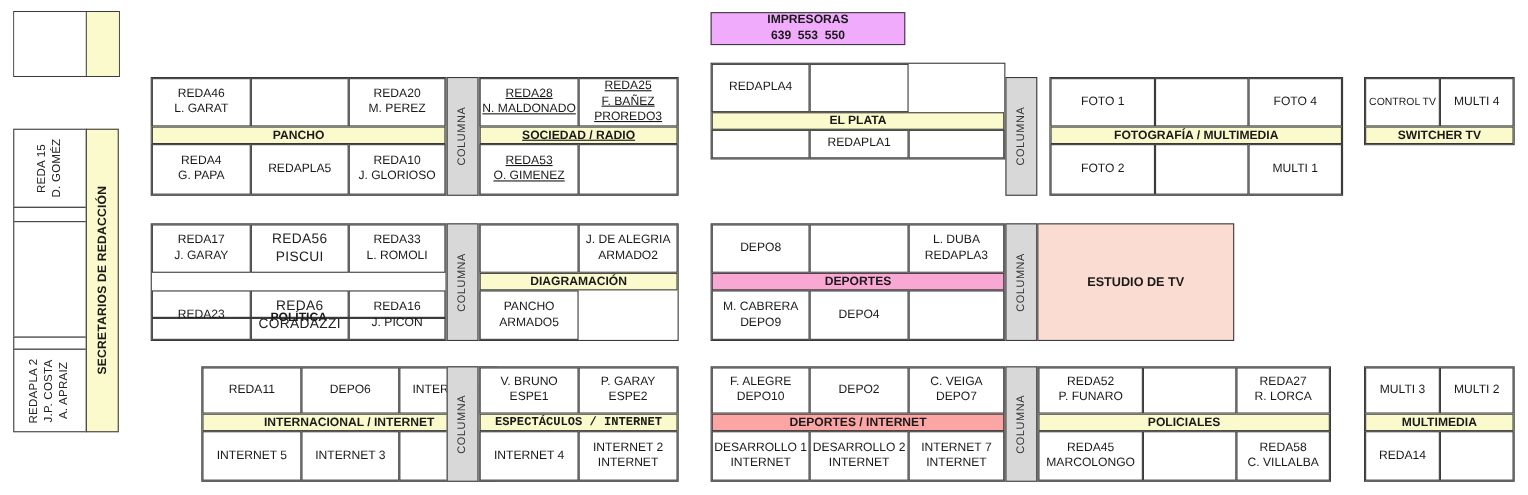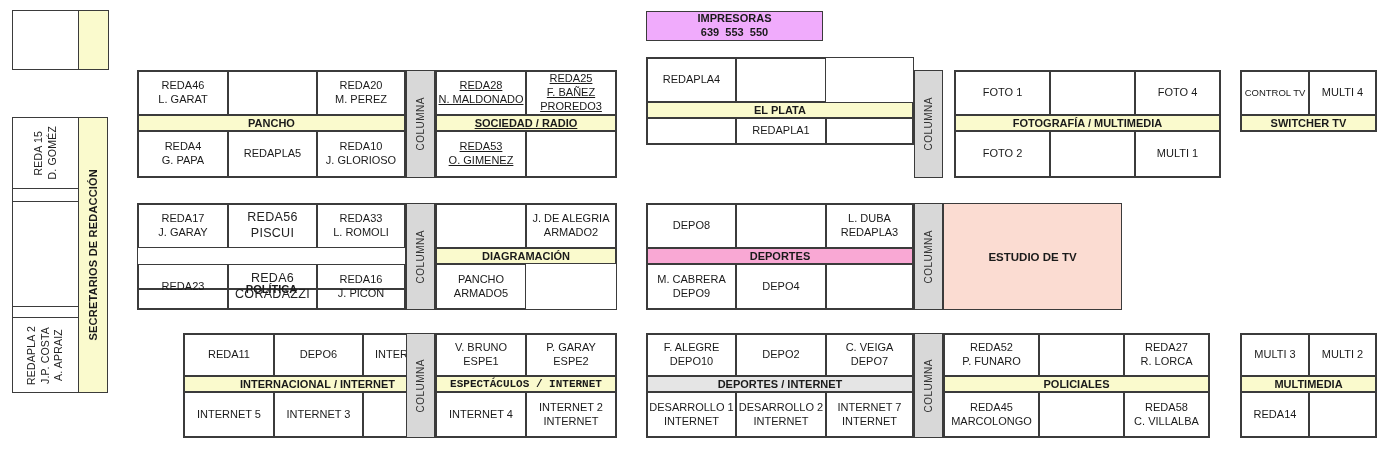--- a/index.html
+++ b/index.html
@@ -232,21 +232,21 @@
     <div class="cell">INTERNET 2
 INTERNET</div>
   </div>
 
   <div id="t-depinternet" class="tbl r3">
     <div class="cell">F. ALEGRE
 DEPO10</div>
     <div class="cell">DEPO2</div>
     <div class="cell">C. VEIGA
 DEPO7</div>
-    <div class="hdr header-bg" style="background: #e5e5e5;">DEPORTES / INTERNET</div>
+    <div class="hdr header-bg" style="background: #fca5a5;">DEPORTES / INTERNET</div>
     <div class="cell">DESARROLLO 1
 INTERNET</div>
     <div class="cell">DESARROLLO 2
 INTERNET</div>
     <div class="cell">INTERNET 7
 INTERNET</div>
   </div>
 
   <div id="col-6" class="columna columna-bg" style="background: rgb(216, 216, 216);">
     <span class="vtext">COLUMNA</span>

